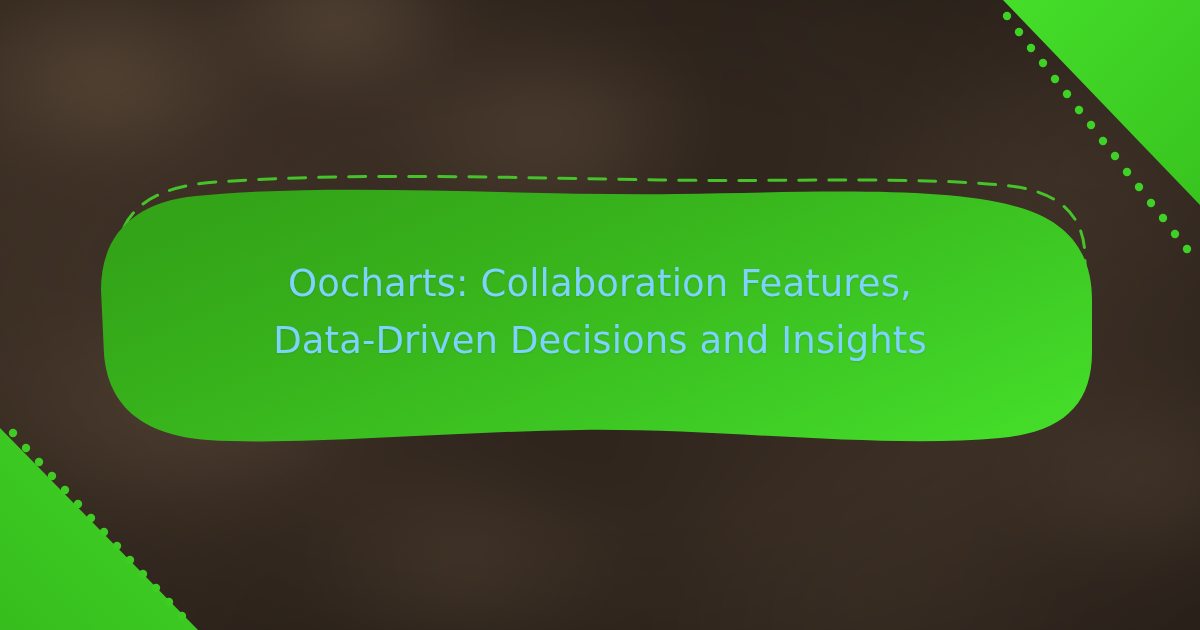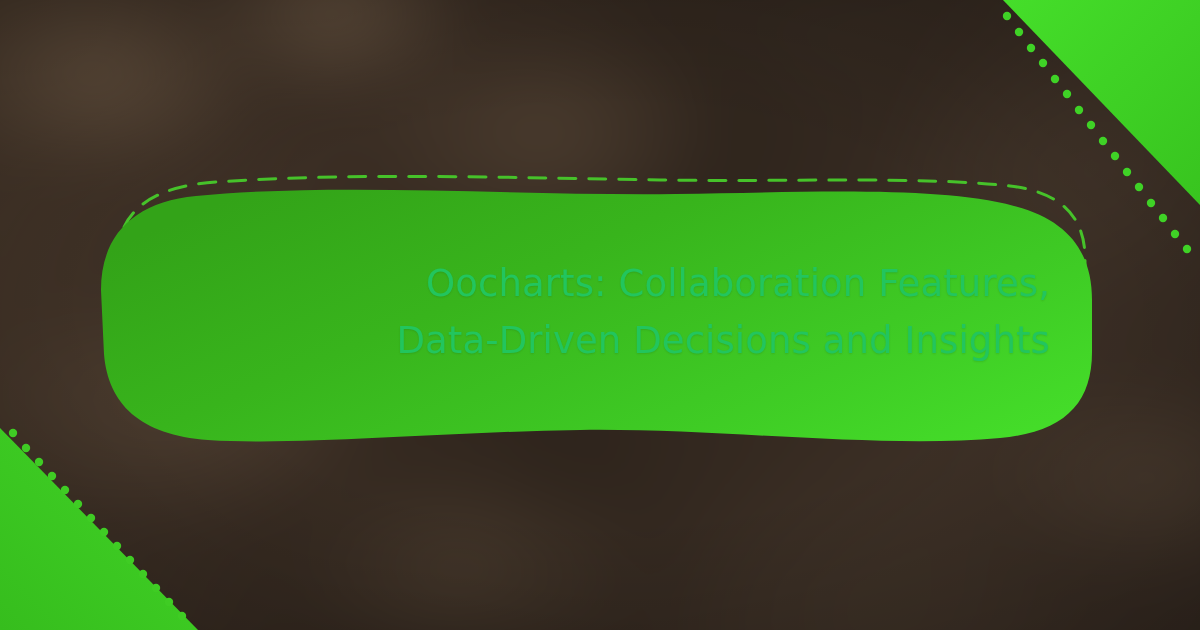--- a/index.html
+++ b/index.html
@@ -57,22 +57,22 @@
     width: 1200px;
     height: 630px;
   }
 
   
   .headline {
     position: absolute;
     left: 150px;
     top: 255px;
     width: 900px;
-    text-align: right;
-    color: #22c55e;
+    text-align: center;
+    color: #7dd3fc;
     font-family: "DejaVu Sans", sans-serif;
     font-size: 37px;
     font-weight: 400;
     line-height: 57px;
     letter-spacing: 0.1px;
     text-shadow: 0 1px 2px rgba(0,0,0,0.10);
     white-space: pre-line;
   }
 </style>
 </head>

